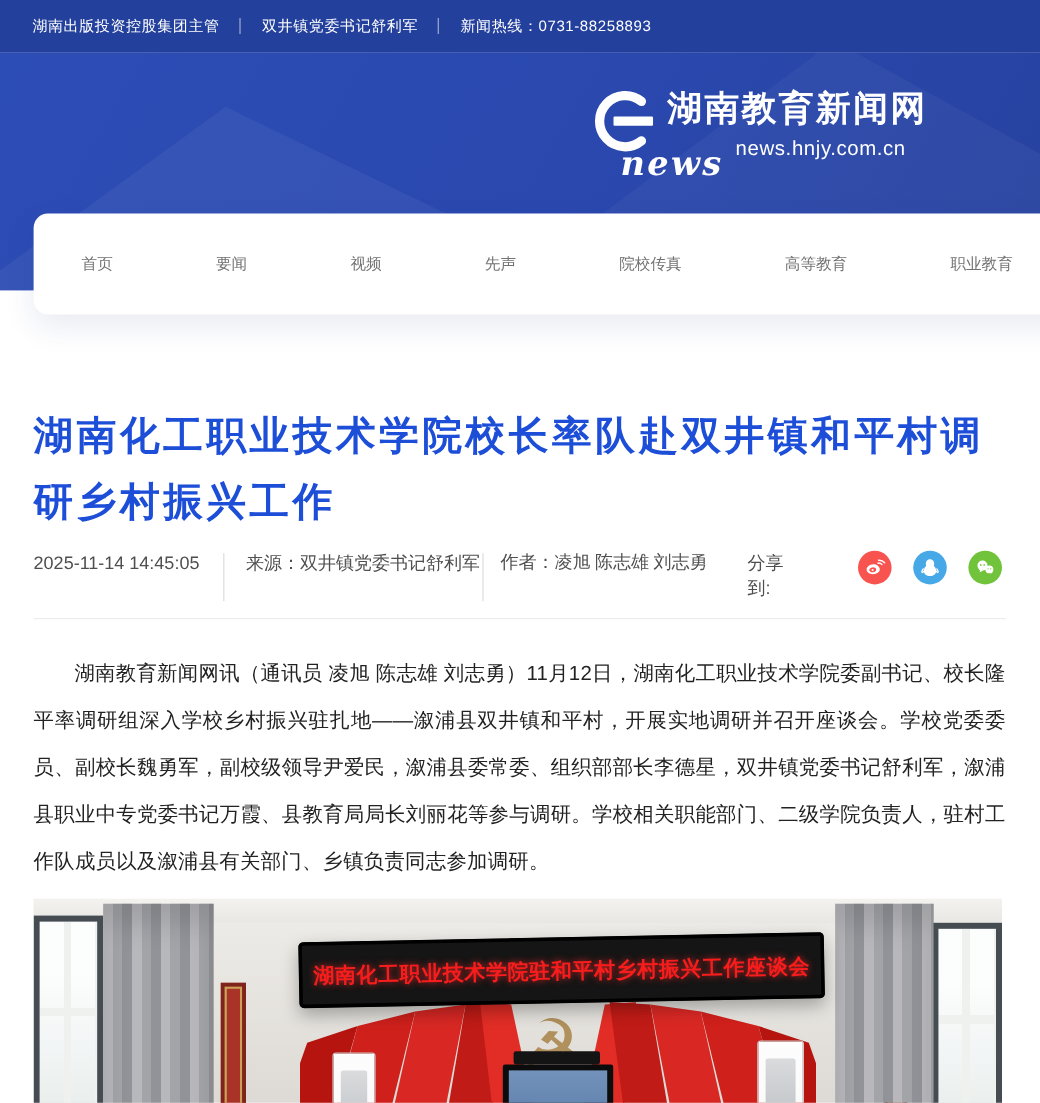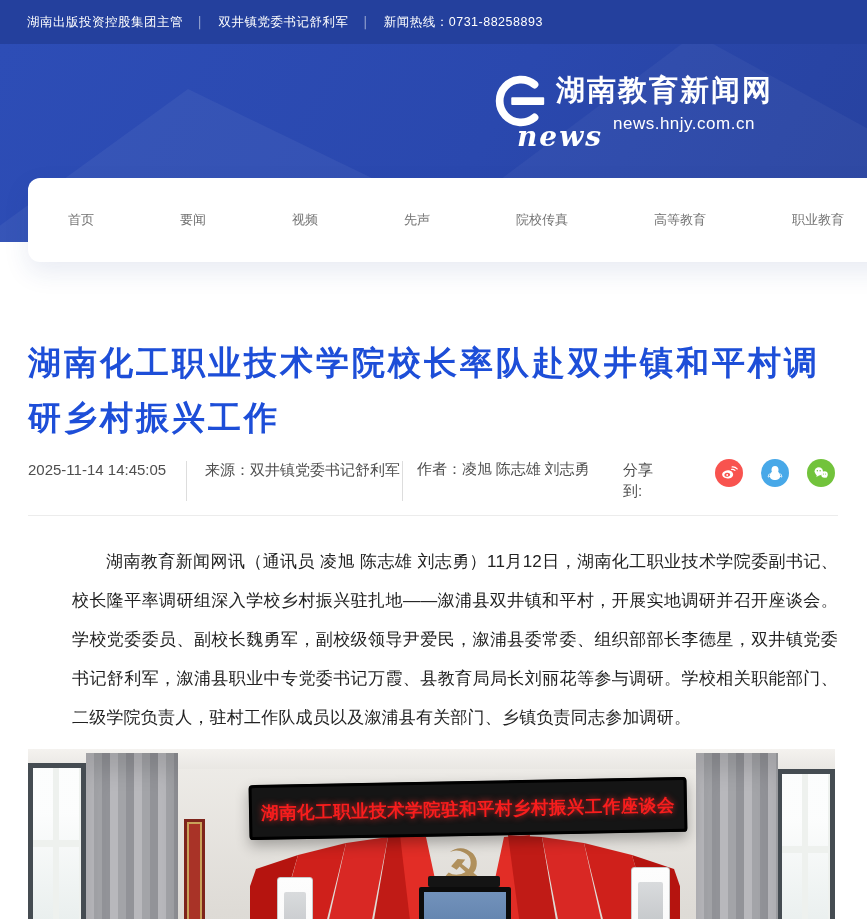--- a/index.html
+++ b/index.html
@@ -52,21 +52,21 @@
   .m-src { width:215px; padding-left:18px; }
   .m-author { width:196px; padding-left:14px;font-family:Liberation Serif, serif; }
   .m-share-label { width:40px; margin-left:24px; }
   .share-icons { margin-left:auto; display:flex; gap:18px; padding-right:3px; }
   .sbtn { width:28px; height:28px; border-radius:50%; border:none; cursor:pointer;
     display:flex; align-items:center; justify-content:center; padding:0; }
   .sbtn svg { width:20px; height:20px; display:block; }
   .meta-rule { border:none; border-top:1px solid #ececec; margin-top:14px; }
   
   .body-text { margin-top:26px; font-size:17px; line-height:39px; color:#222;
-    text-align:justify; text-indent:2em; letter-spacing:.2px;margin-left:44px; }
+    text-align:justify; text-indent:2em; letter-spacing:.2px; }
   
   .photo { position:relative; margin-top:12px; width:807px; height:480px;
     overflow:hidden; background:linear-gradient(180deg,#efede9 0%,#dedbd6 34%,#ccc8c3 100%); }
   .ceiling { position:absolute; left:0; top:0; width:100%; height:20px;
     background:linear-gradient(#f4f2ef,#e9e7e3); }
   .win { position:absolute; top:14px; bottom:0; width:58px; border:5px solid #454c52;
     background-color:#dfe8e8;
     background-image:
       repeating-linear-gradient(180deg, rgba(255,255,255,0) 0 72px, #eef1ee 72px 79px),
       repeating-linear-gradient(90deg, rgba(255,255,255,0) 0 20px, #eef1ee 20px 26px),

